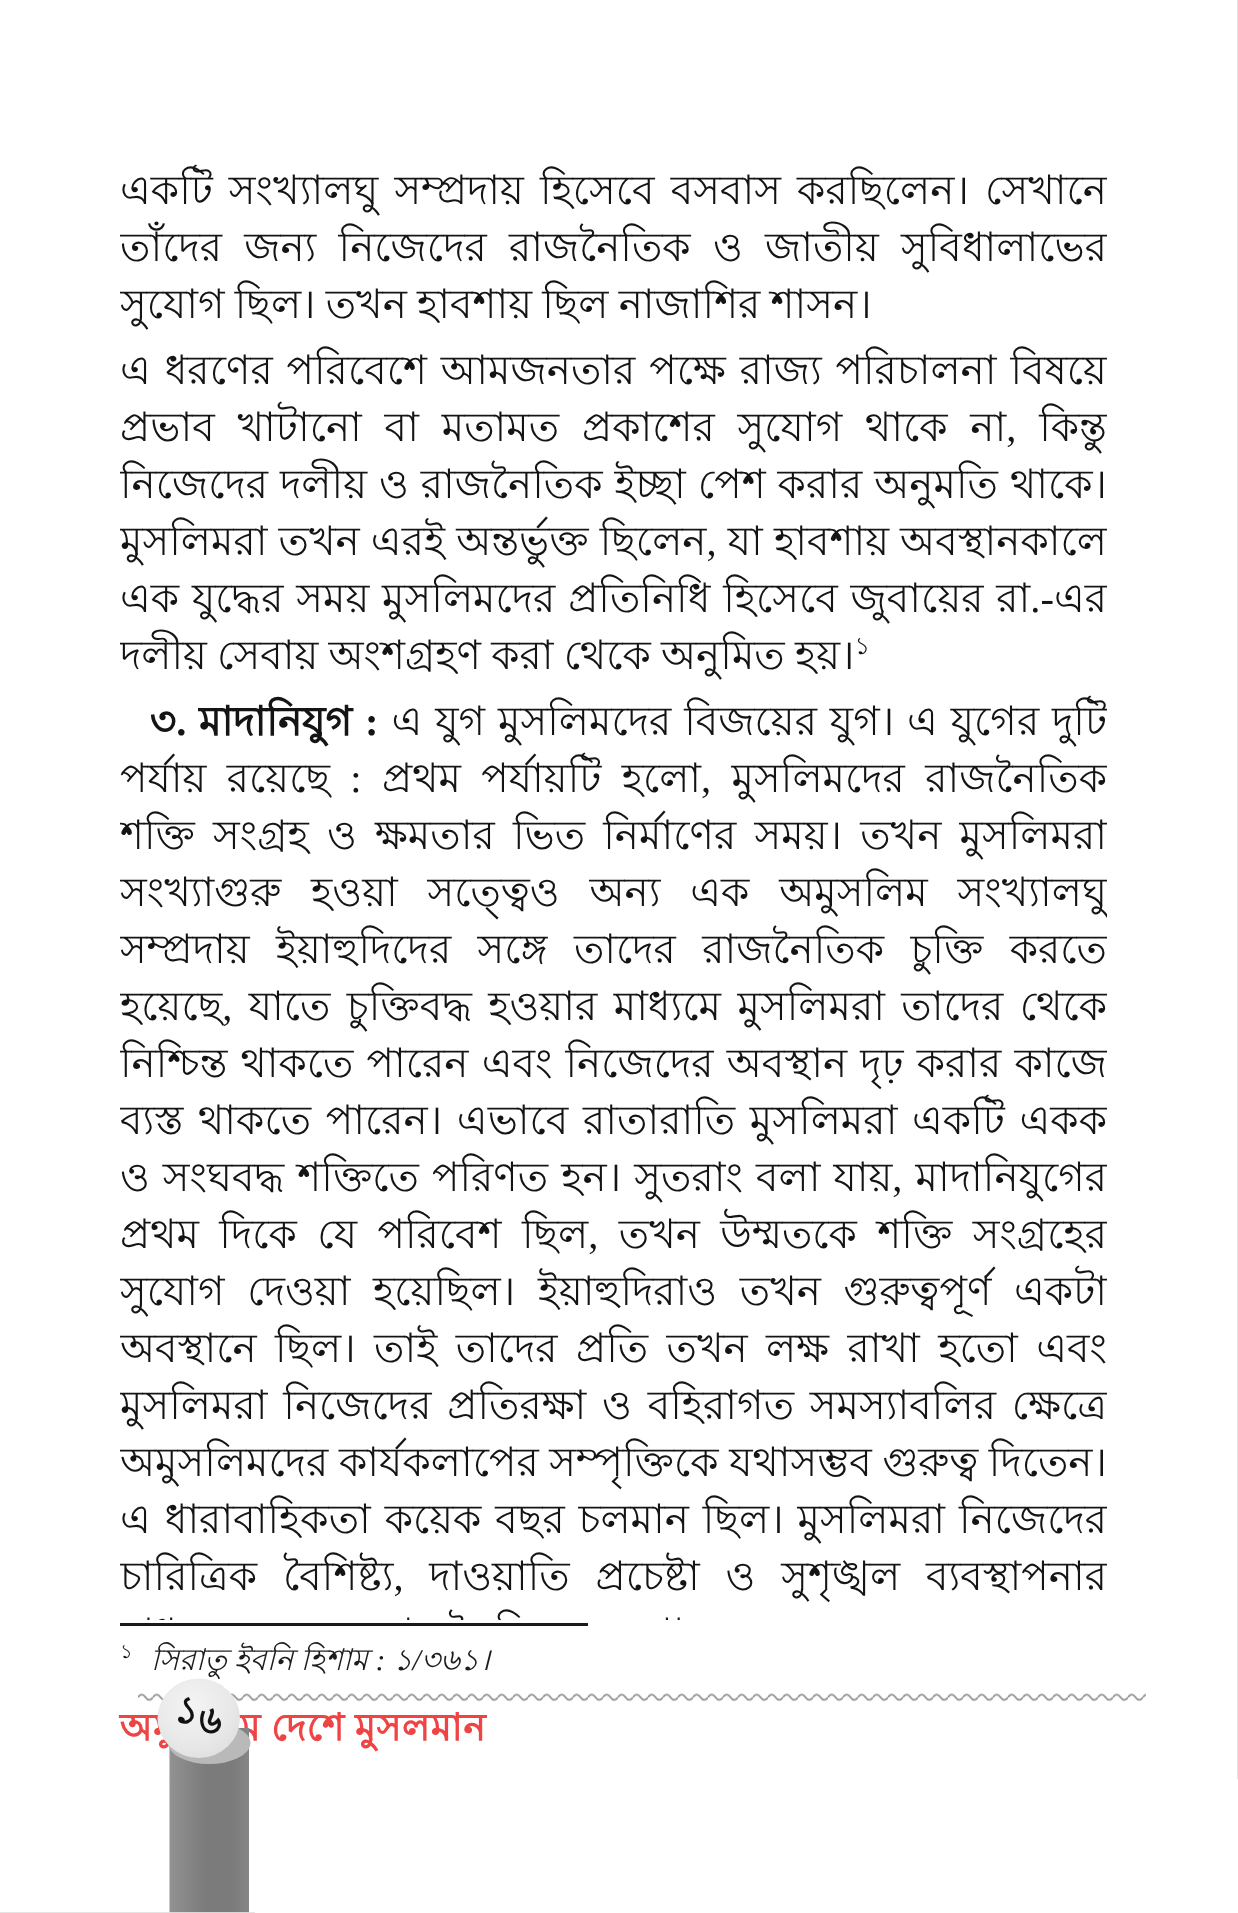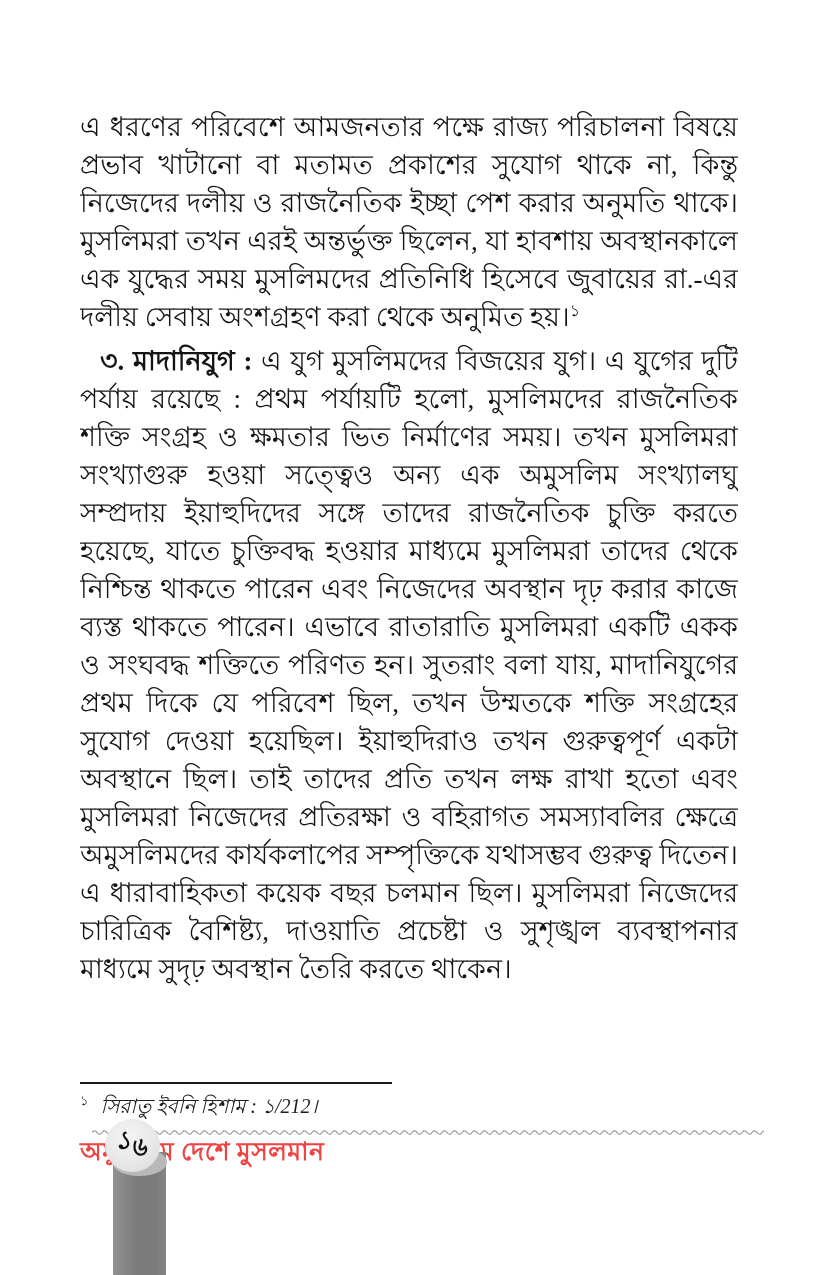--- a/index.html
+++ b/index.html
@@ -121,30 +121,31 @@
     color: #111111;
     transform: rotate(22deg);
   }
 </style>
 </head>
 <body>
 
 <div class="page">
 
   <main class="body-text">
+    <p>একটি সংখ্যালঘু সম্প্রদায় হিসেবে বসবাস করছিলেন। সেখানে তাঁদের জন্য নিজেদের রাজনৈতিক ও জাতীয় সুবিধালাভের সুযোগ ছিল। তখন হাবশায় ছিল নাজাশির শাসন।</p>
 
     <p><span>এ ধরণের পরিবেশে আমজনতার পক্ষে রাজ্য পরিচালনা বিষয়ে প্রভাব খাটানো বা মতামত প্রকাশের সুযোগ থাকে না, কিন্তু নিজেদের দলীয় ও রাজনৈতিক ইচ্ছা পেশ করার অনুমতি থাকে। মুসলিমরা তখন এরই অন্তর্ভুক্ত ছিলেন, যা হাবশায় অবস্থানকালে এক যুদ্ধের সময় মুসলিমদের প্রতিনিধি হিসেবে জুবায়ের রা.-এর দলীয় সেবায় অংশগ্রহণ করা থেকে অনুমিত হয়।</span><sup class="fn-ref">১</sup></p>
 
     <p><strong class="section-heading">৩. মাদানিযুগ :</strong> <span>এ যুগ মুসলিমদের বিজয়ের যুগ। এ যুগের দুটি পর্যায় রয়েছে : প্রথম পর্যায়টি হলো, মুসলিমদের রাজনৈতিক শক্তি সংগ্রহ ও ক্ষমতার ভিত নির্মাণের সময়। তখন মুসলিমরা সংখ্যাগুরু হওয়া সত্ত্বেও অন্য এক অমুসলিম সংখ্যালঘু সম্প্রদায় ইয়াহুদিদের সঙ্গে তাদের রাজনৈতিক চুক্তি করতে হয়েছে, যাতে চুক্তিবদ্ধ হওয়ার মাধ্যমে মুসলিমরা তাদের থেকে নিশ্চিন্ত থাকতে পারেন এবং নিজেদের অবস্থান দৃঢ় করার কাজে ব্যস্ত থাকতে পারেন। এভাবে রাতারাতি মুসলিমরা একটি একক ও সংঘবদ্ধ শক্তিতে পরিণত হন। সুতরাং বলা যায়, মাদানিযুগের প্রথম দিকে যে পরিবেশ ছিল, তখন উম্মতকে শক্তি সংগ্রহের সুযোগ দেওয়া হয়েছিল। ইয়াহুদিরাও তখন গুরুত্বপূর্ণ একটা অবস্থানে ছিল। তাই তাদের প্রতি তখন লক্ষ রাখা হতো এবং মুসলিমরা নিজেদের প্রতিরক্ষা ও বহিরাগত সমস্যাবলির ক্ষেত্রে অমুসলিমদের কার্যকলাপের সম্পৃক্তিকে যথাসম্ভব গুরুত্ব দিতেন। এ ধারাবাহিকতা কয়েক বছর চলমান ছিল। মুসলিমরা নিজেদের চারিত্রিক বৈশিষ্ট্য, দাওয়াতি প্রচেষ্টা ও সুশৃঙ্খল ব্যবস্থাপনার মাধ্যমে সুদৃঢ় অবস্থান তৈরি করতে থাকেন।</span></p>
 
   </main>
 
   <div class="footnote-block">
     <div class="footnote-rule"></div>
-    <div class="footnote"><sup>১</sup><span>সিরাতু ইবনি হিশাম : ১/212।</span></div>
+    <div class="footnote"><sup>১</sup><span>সিরাতু ইবনি হিশাম : ১/৩৬১।</span></div>
   </div>
 
   <div class="footer-sep">
     <svg width="672" height="8" aria-hidden="true">
       <defs>
         <pattern id="wavepat" width="10" height="8" patternUnits="userSpaceOnUse">
           <path d="M0 4.5 Q2.5 1 5 4.5 Q7.5 8 10 4.5" fill="none" stroke="#8f8f8f" stroke-width="1.2"></path>
         </pattern>
       </defs>
       <rect width="672" height="8" fill="url(#wavepat)"></rect>

